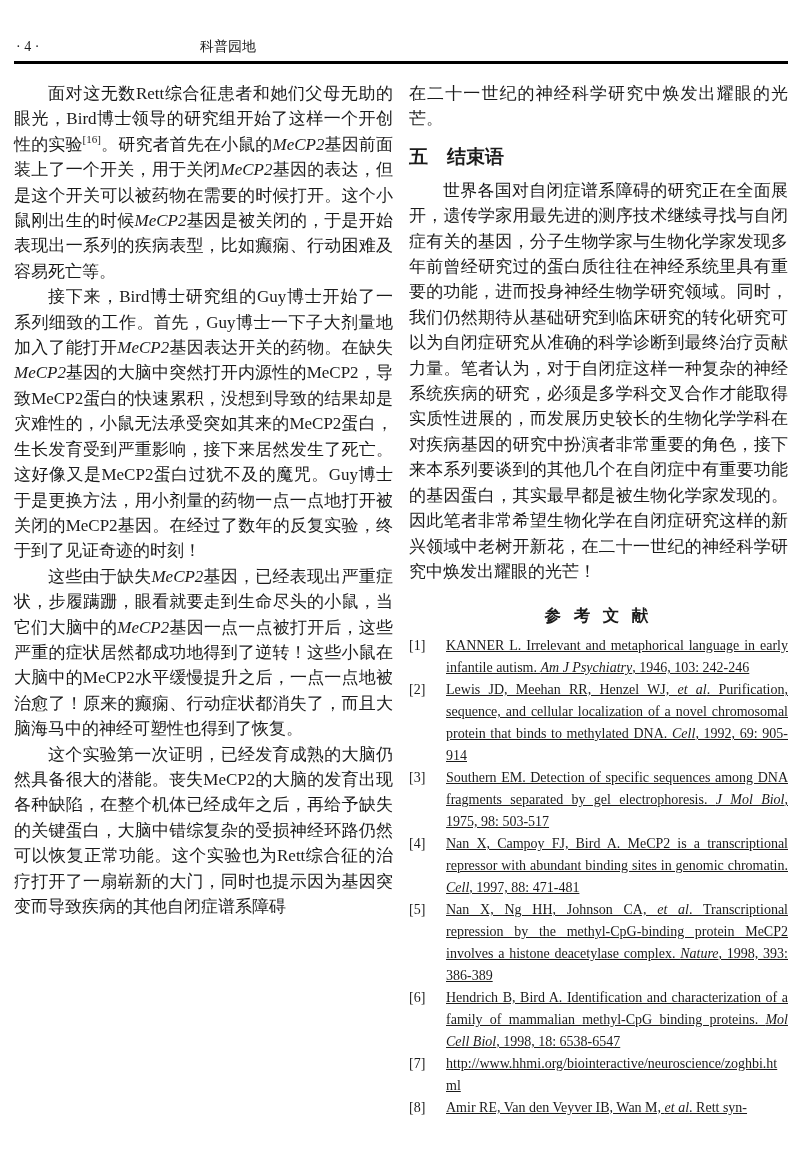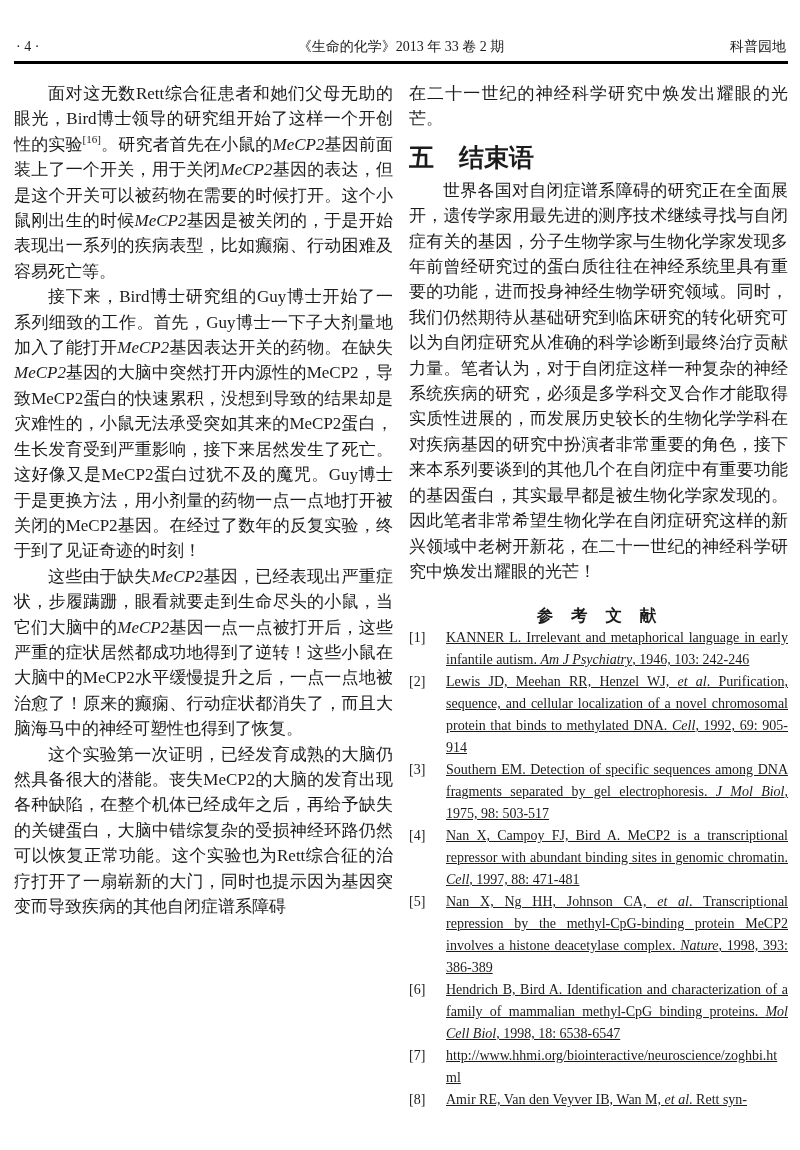--- a/index.html
+++ b/index.html
@@ -41,32 +41,32 @@
     margin: 0;
     font-size: 17px;
     line-height: 25.4px;
     text-align: justify;
     text-indent: 2em;
   }
   .body-para.cont { text-indent: 0; }
   sup { font-size: 0.65em; line-height: 0; }
   .section-heading {
     margin: 13px 0 9px 0;
-    font-size: 25px;
+    font-size: 19px;
     font-weight: 700;
     font-family: "Liberation Sans", "DejaVu Sans", sans-serif;
     line-height: 24px;
   }
   .refs-heading {
-    margin: 21px 0 0 0;
+    margin: 21px 0 8px 0;
     text-align: center;
     font-size: 16.5px;
     font-weight: 700;
     letter-spacing: 4px;
-    font-family: Liberation Mono, monospace;
+    font-family: Liberation Sans, sans-serif;
   }
   .refs { margin: 0; padding: 0; list-style: none; }
   .ref {
     display: flex;
     font-size: 14px;
     line-height: 22px;
   }
   .ref-num { width: 37px; flex: none; }
   .ref-text {
     flex: 1;
@@ -75,21 +75,20 @@
     text-decoration: underline;
   }
 </style>
 </head>
 <body>
 
 <div class="page">
 
   <div class="header">
     <div class="pageno">· 4 ·</div>
-    <div class="journal">《生命的化学》2013 年 33 卷 2 期</div>
     <div class="section">科普园地</div>
   </div>
   <hr class="rule">
 
   <div class="columns">
 
     <div class="col">
       <p class="body-para">面对这无数Rett综合征患者和她们父母无助的眼光，Bird博士领导的研究组开始了这样一个开创性的实验<sup>[16]</sup>。研究者首先在小鼠的<span style="font-style: italic;">MeCP2</span>基因前面装上了一个开关，用于关闭<span style="font-style: italic;">MeCP2</span>基因的表达，但是这个开关可以被药物在需要的时候打开。这个小鼠刚出生的时候<span style="font-style: italic;">MeCP2</span>基因是被关闭的，于是开始表现出一系列的疾病表型，比如癫痫、行动困难及容易死亡等。</p>
       <p class="body-para">接下来，Bird博士研究组的Guy博士开始了一系列细致的工作。首先，Guy博士一下子大剂量地加入了能打开<span style="font-style: italic;">MeCP2</span>基因表达开关的药物。在缺失<span style="font-style: italic;">MeCP2</span>基因的大脑中突然打开内源性的MeCP2，导致MeCP2蛋白的快速累积，没想到导致的结果却是灾难性的，小鼠无法承受突如其来的MeCP2蛋白，生长发育受到严重影响，接下来居然发生了死亡。这好像又是MeCP2蛋白过犹不及的魔咒。Guy博士于是更换方法，用小剂量的药物一点一点地打开被关闭的MeCP2基因。在经过了数年的反复实验，终于到了见证奇迹的时刻！</p>
       <p class="body-para">这些由于缺失<span style="font-style: italic;">MeCP2</span>基因，已经表现出严重症状，步履蹒跚，眼看就要走到生命尽头的小鼠，当它们大脑中的<span style="font-style: italic;">MeCP2</span>基因一点一点被打开后，这些严重的症状居然都成功地得到了逆转！这些小鼠在大脑中的MeCP2水平缓慢提升之后，一点一点地被治愈了！原来的癫痫、行动症状都消失了，而且大脑海马中的神经可塑性也得到了恢复。</p>

